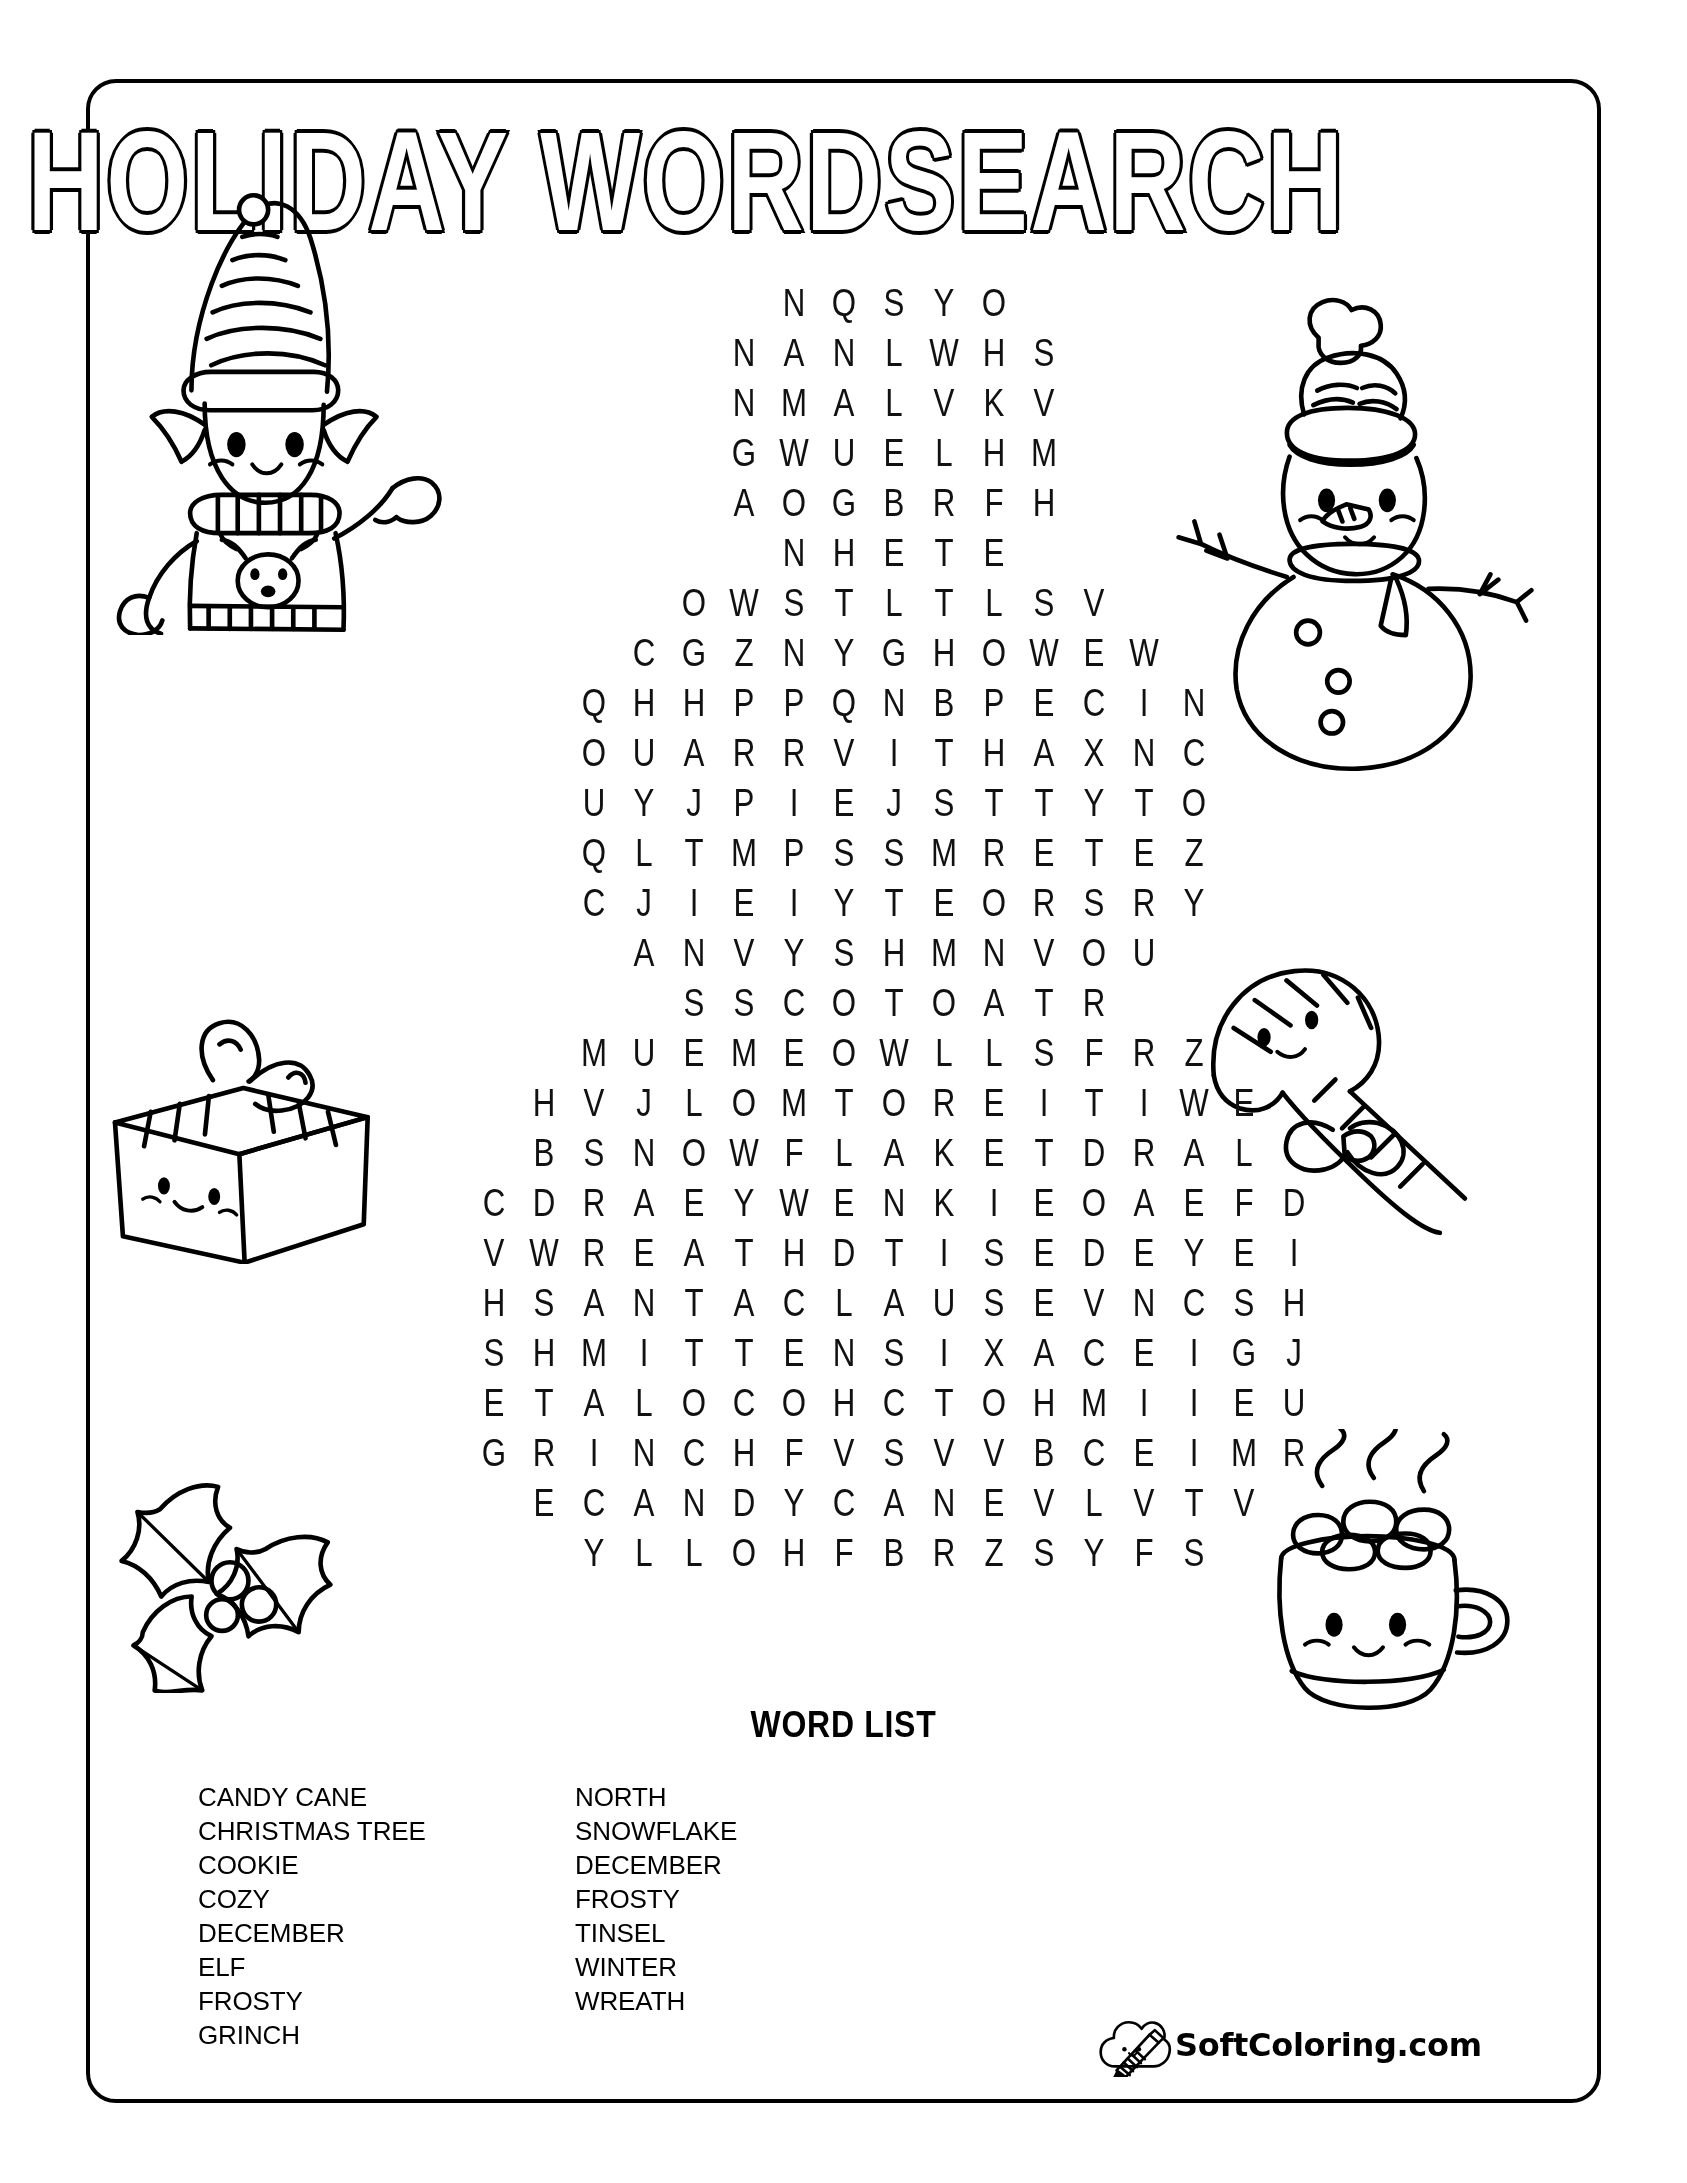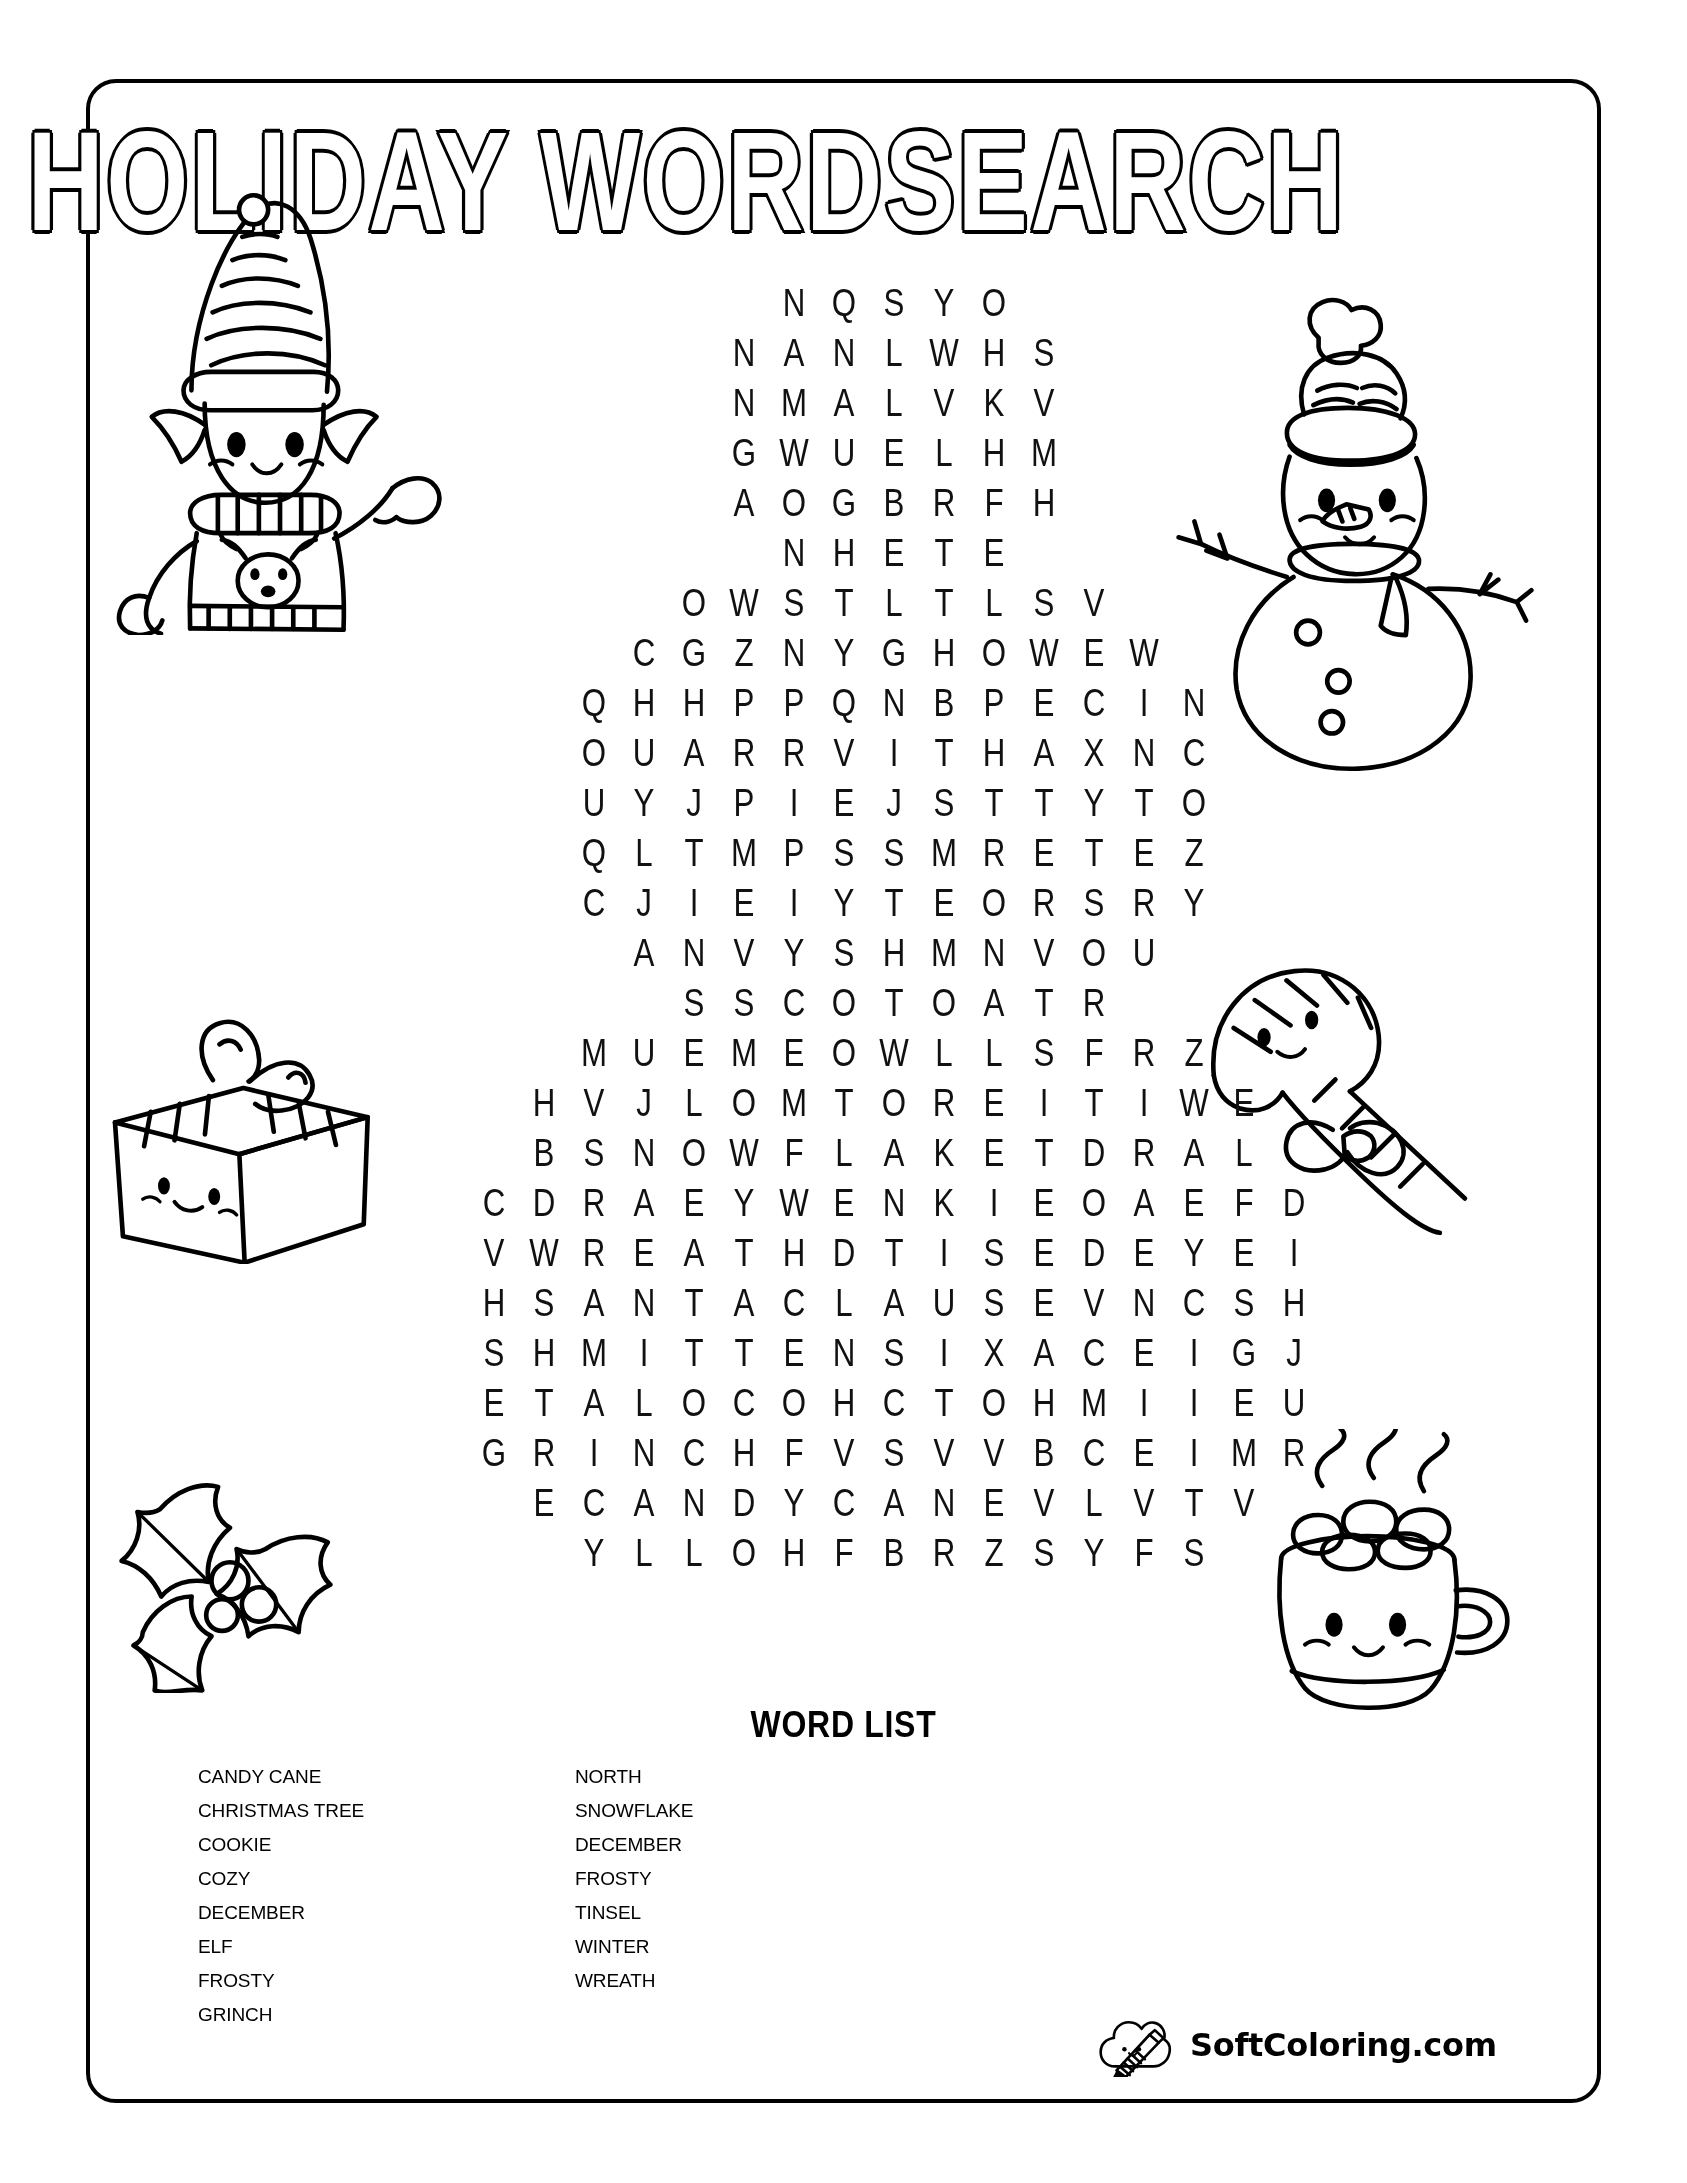--- a/index.html
+++ b/index.html
@@ -94,40 +94,41 @@
   
   #wordlist {
     position: absolute;
     left: 198px;
     top: 1760px;
     width: 1310px;
     display: flex;
     justify-content: flex-start;
   }
   .wl-col {
-    font-size: 19px;
+    font-size: 26px;
     line-height: 34px;
     font-family: "Liberation Sans", sans-serif;
     font-weight: 400;
     letter-spacing: -0.1px;
+    margin-top: 20px;
   }
   .wl-col:nth-child(1) { width: 377px; }
   .wl-col:nth-child(2) { width: 377px; }
   .wl-col:nth-child(3) { width: 304px; }
   .wl-col:nth-child(4) { width: 251px; }
   .wl-item { white-space: nowrap; }
 
   
   #footer-brand {
     position: absolute;
     left: 1098px;
     top: 2011px;
     display: flex;
     align-items: center;
-    gap: 18px;
+    gap: 3px;
   }
   #footer-brand .brand-text {
     font-family: "DejaVu Sans", sans-serif;
     font-weight: bold;
     font-size: 32px;
     letter-spacing: -0.3px;
     color: #000;
   }
 
   

